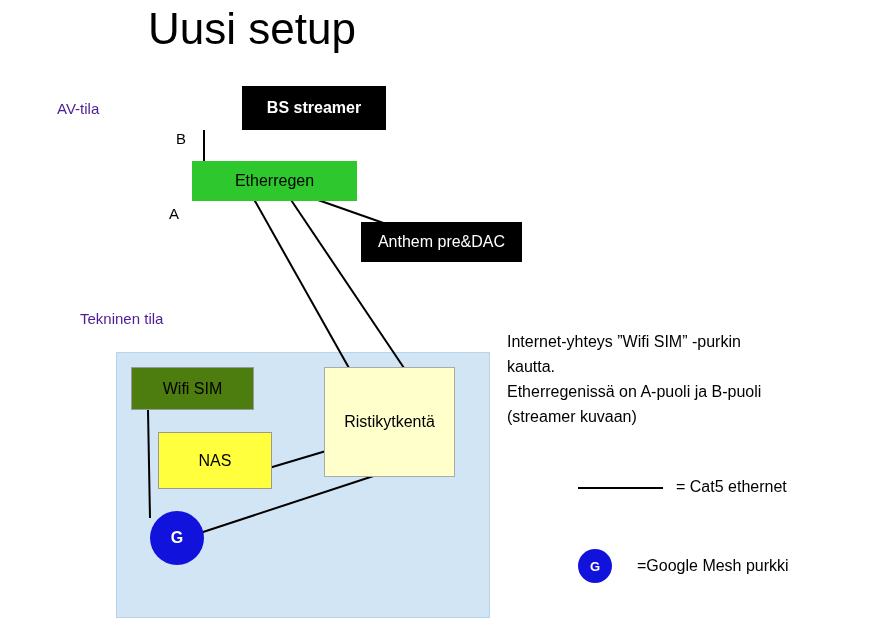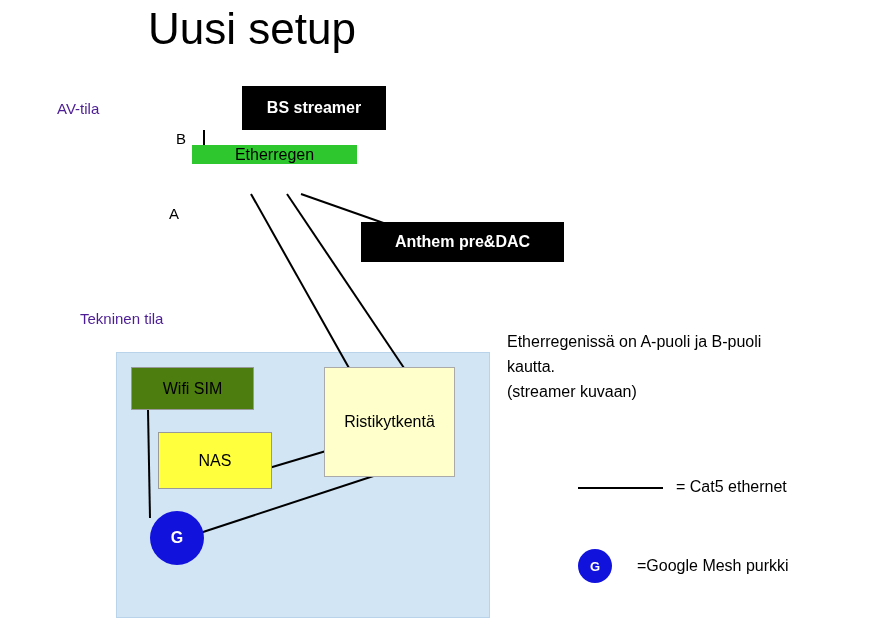--- a/index.html
+++ b/index.html
@@ -33,26 +33,26 @@
   .node {
     display: flex; align-items: center; justify-content: center;
     font-size: 16px; text-align: center; box-sizing: border-box;
   }
 
   .bs-streamer {
     left: 201px; top: 86px; width: 144px; height: 44px;
     background: #000000; color: #ffffff; font-weight: bold; margin-left: 41px;
   }
   .etherregen {
-    left: 192px; top: 145px; width: 165px; height: 19px;
+    left: 192px; top: 161px; width: 165px; height: 40px;
     background: #2ec72e; color: #000000;
   }
   .anthem {
-    left: 361px; top: 222px; width: 203px; height: 40px;
-    background: #000000; color: #ffffff; font-weight: bold;
+    left: 361px; top: 222px; width: 161px; height: 40px;
+    background: #000000; color: #ffffff; font-weight: normal;
   }
 
   .tech-area {
     left: 116px; top: 352px; width: 374px; height: 266px;
     background: #d2e5f5;
     border: 1px solid #b9d4ea;
     box-sizing: border-box;
   }
 
   .wifi-sim {
@@ -135,22 +135,23 @@
     <span>NAS</span>
   </div>
   <div class="abs node patch-panel">
     <span>Ristikytkentä</span>
   </div>
   <div class="abs mesh-circle">
     <span>G</span>
   </div>
 
   <div class="abs notes">
+    <div>Internet-yhteys ”Wifi SIM” -purkin</div>
+    <div>kautta.</div>
     <div>Etherregenissä on A-puoli ja B-puoli</div>
-    <div>kautta.</div>
     <div>(streamer kuvaan)</div>
   </div>
 
   <div class="abs legend-cat5-label">= Cat5 ethernet</div>
   <div class="abs legend-mesh-circle">
     <span>G</span>
   </div>
   <div class="abs legend-mesh-label">=Google Mesh purkki</div>
 
 </div>

